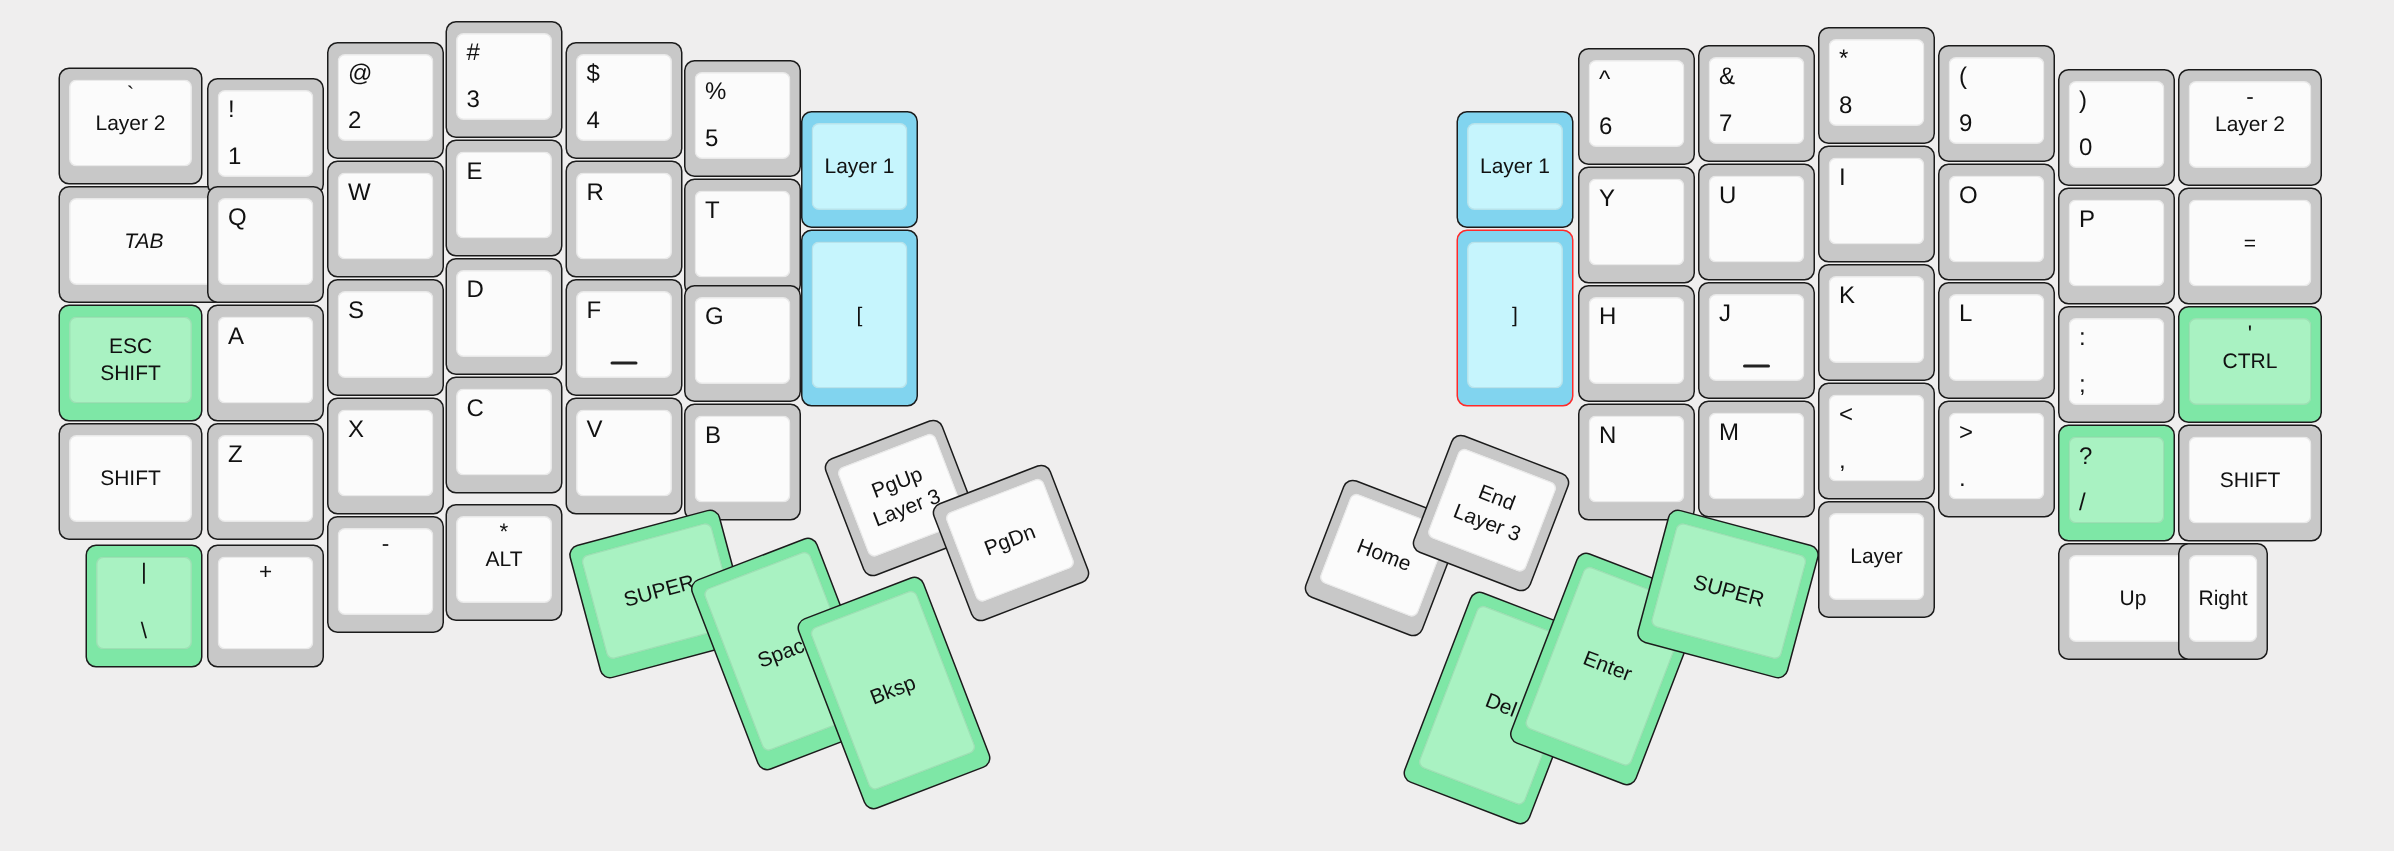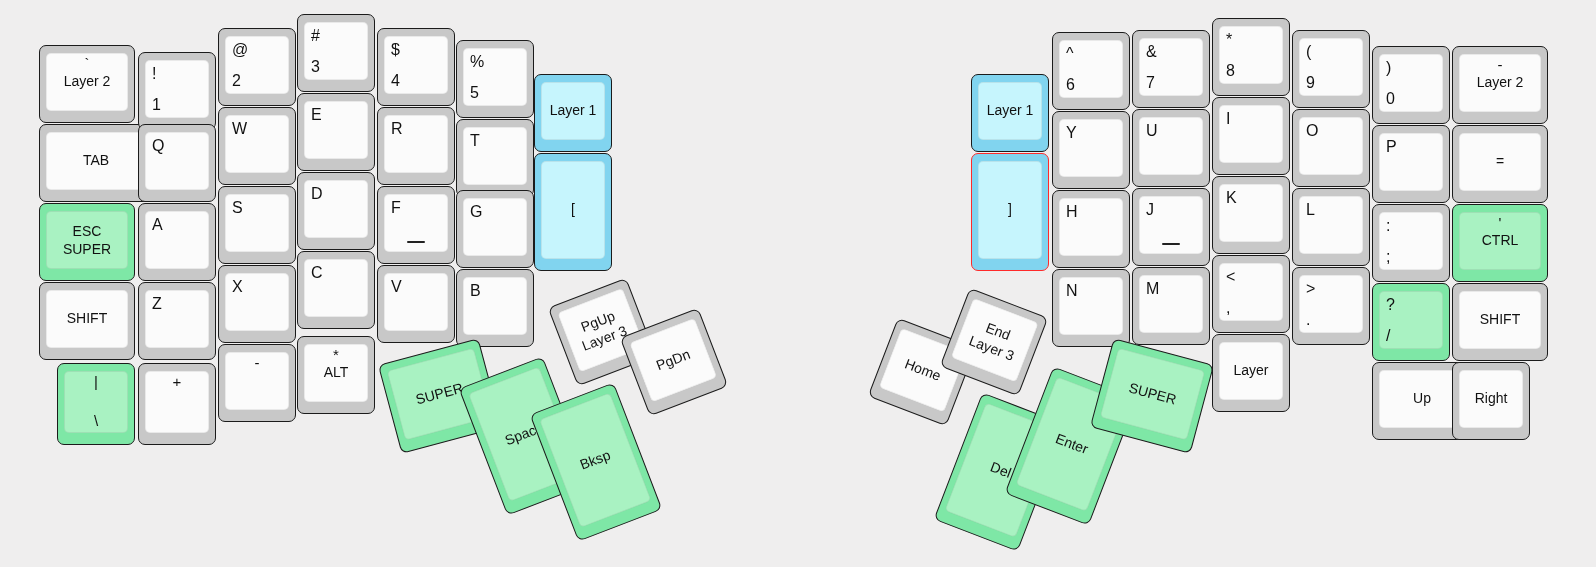--- a/index.html
+++ b/index.html
@@ -55,29 +55,29 @@
 </head>
 <body>
 
 <div id="board">
     <div class="key" style="left: 39px; top: 45px; width: 96px; height: 78px;">
       <div class="cap">
         <span class="lg tc">`</span>
         <span class="lg ctr">Layer 2</span>
       </div>
     </div>
-    <div class="key" style="left: 39px; top: 124px; width: 114px; height: 78px;">
+    <div class="key" style="left: 39px; top: 124px; width: 114px; height: 78px; font-style: italic;">
       <div class="cap">
         <span class="lg ctr">TAB</span>
       </div>
     </div>
     <div class="key green" style="left: 39px; top: 203px; width: 96px; height: 78px;">
       <div class="cap">
         <span class="lg ctr2">ESC
-SUPER</span>
+SHIFT</span>
       </div>
     </div>
     <div class="key" style="left: 39px; top: 282px; width: 96px; height: 78px;">
       <div class="cap">
         <span class="lg ctr">SHIFT</span>
       </div>
     </div>
     <div class="key green" style="left: 57px; top: 363px; width: 78px; height: 82px;">
       <div class="cap">
         <span class="lg tc">|</span>
@@ -387,21 +387,21 @@
       <div class="cap">
         <span class="lg tc">'</span>
         <span class="lg ctr">CTRL</span>
       </div>
     </div>
     <div class="key" style="left: 1452px; top: 283px; width: 96px; height: 78px;">
       <div class="cap">
         <span class="lg ctr">SHIFT</span>
       </div>
     </div>
-    <div class="key" style="left: 1452px; top: 362px; width: 78px; height: 78px;">
+    <div class="key" style="left: 1452px; top: 362px; width: 60px; height: 78px;">
       <div class="cap">
         <span class="lg ctr">Right</span>
       </div>
     </div>
     <div class="key" style="left: 880px; top: 330px; width: 84px; height: 84px; transform: rotate(21deg);">
       <div class="cap">
         <span class="lg ctr">Home</span>
       </div>
     </div>
     <div class="key" style="left: 952px; top: 300px; width: 84px; height: 84px; transform: rotate(21deg);">

